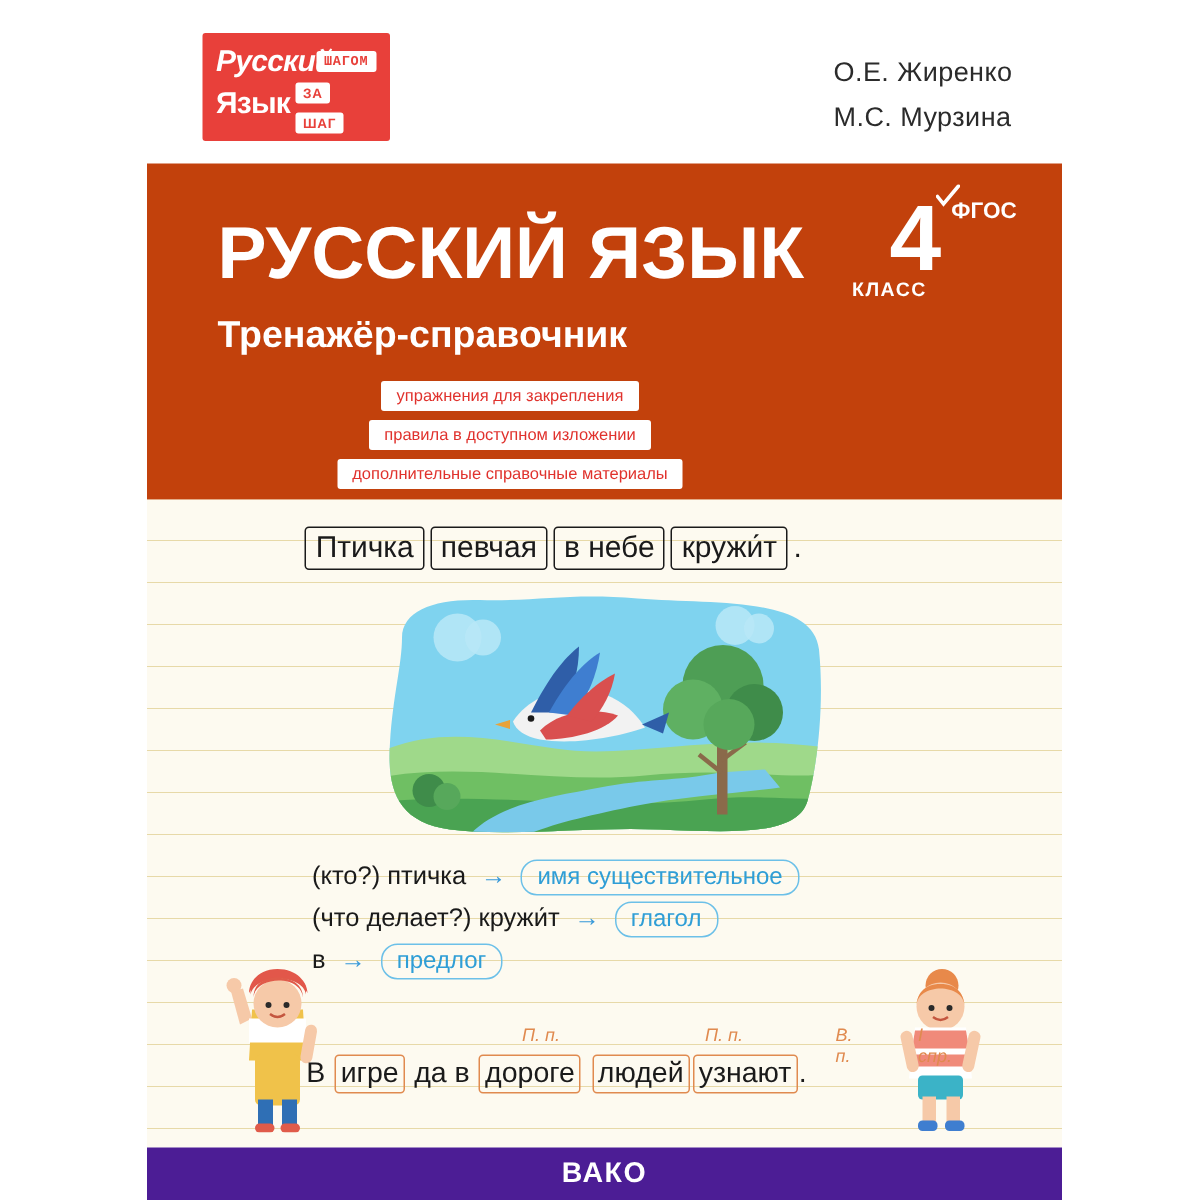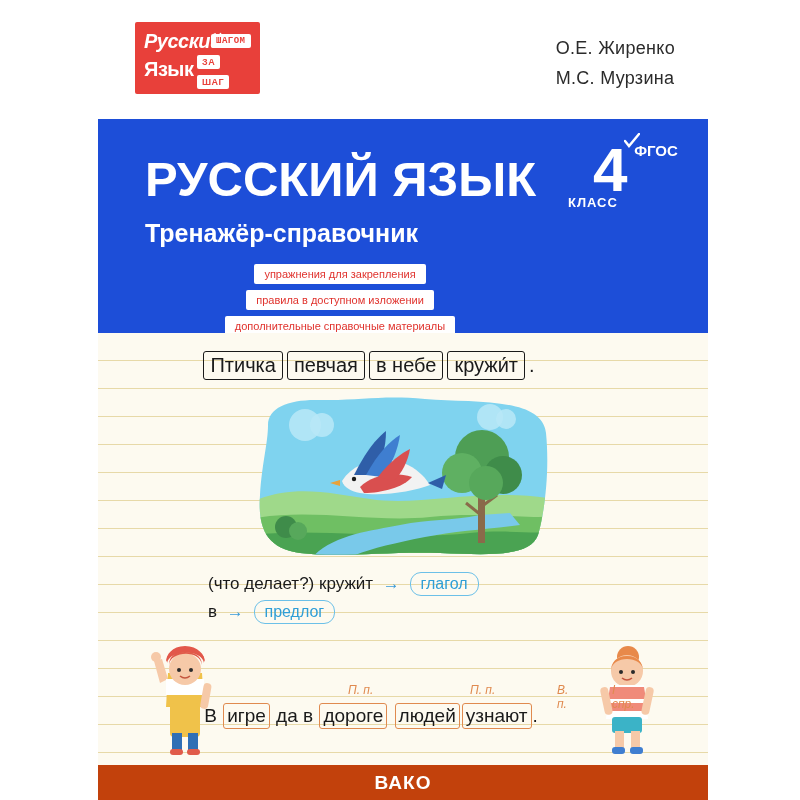--- a/index.html
+++ b/index.html
@@ -51,23 +51,23 @@
     position: absolute; right: 125px; top: 33px;
     text-align: left;
     color: #2b2b2b;
   }
   .authors div {
     font-size: 18px; line-height: 30px; letter-spacing: 0.3px;
   }
 
   
   .red-block {
-    position: absolute; left: 98px; top: 119px;
+    position: absolute; left: 98px; top: 109px;
     width: 610px; height: 228px;
-    background: #1d4ed8;
+    background: #c2410c;
   }
   .title-main {
     position: absolute; left: 47px; top: 32px;
     color: #ffffff;
     font-size: 49px; font-weight: bold; letter-spacing: 0px;
   }
   .grade-num {
     position: absolute; left: 495px; top: 20px;
     color: #ffffff; font-size: 62px; font-weight: bold; line-height: 62px;
   }
@@ -185,21 +185,21 @@
   }
 
   
   .kid-left { position: absolute; left: 48px; top: 310px; width: 78px; height: 112px; }
   .kid-right { position: absolute; left: 490px; top: 308px; width: 78px; height: 114px; }
 
   
   .footer {
     position: absolute; left: 98px; top: 765px;
     width: 610px; height: 35px;
-    background: #c2410c;
+    background: #4c1d95;
   }
   .footer .logo {
     position: absolute; left: 0; top: 0; width: 610px; height: 35px;
     display: flex; align-items: center; justify-content: center;
     color: #ffffff; font-size: 19px; font-weight: bold; letter-spacing: 1px;
   }
   .side-left { position: absolute; left: 0; top: 105px; width: 98px; height: 695px; background: #ffffff; }
   .side-right { position: absolute; left: 708px; top: 105px; width: 92px; height: 695px; background: #ffffff; }
 </style>
 </head>
@@ -284,20 +284,25 @@
           <path d="M24 22 C36 0 48 -12 58 -18 C56 -4 50 12 40 24 Z" fill="#3f7ed0"></path>
           <path d="M36 24 C48 8 60 0 68 -4 C66 8 60 20 52 28 Z" fill="#d94f4f"></path>
           <path d="M86 30 L104 22 L100 36 Z" fill="#2f5ea8"></path>
           <circle cx="12" cy="26" r="2.2" fill="#1a1a1a"></circle>
           <path d="M-2 27 L-12 30 L-2 33 Z" fill="#e8a23a"></path>
         </g>
       </g>
     </svg>
 
     <div class="parse">
+      <div class="row">
+        <span>(кто?) птичка</span>
+        <span class="arrow">→</span>
+        <span class="tag">имя существительное</span>
+      </div>
       <div class="row">
         <span>(что делает?) кружи́т</span>
         <span class="arrow">→</span>
         <span class="tag">глагол</span>
       </div>
       <div class="row">
         <span>в</span>
         <span class="arrow">→</span>
         <span class="tag">предлог</span>
       </div>

